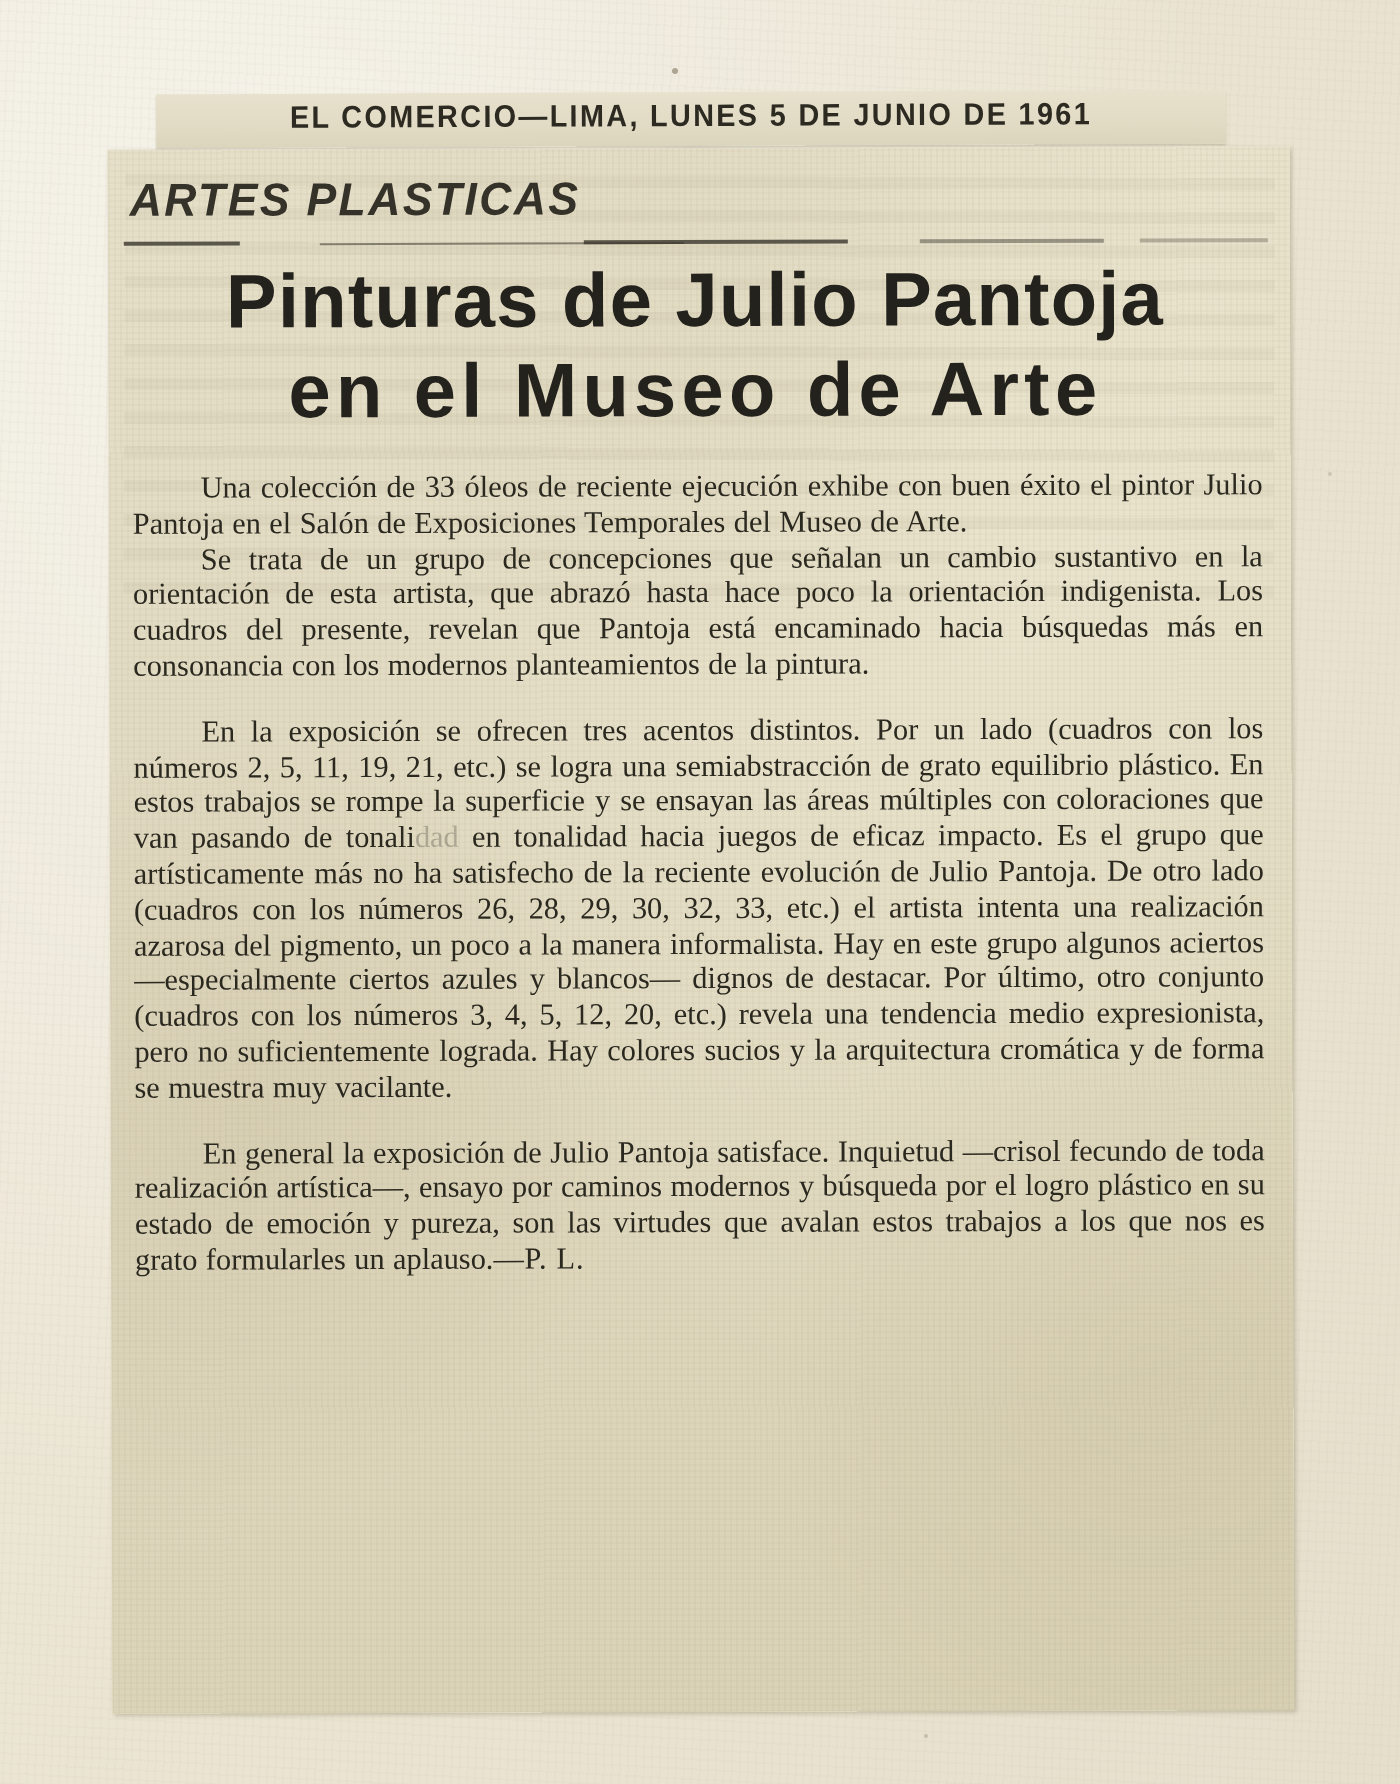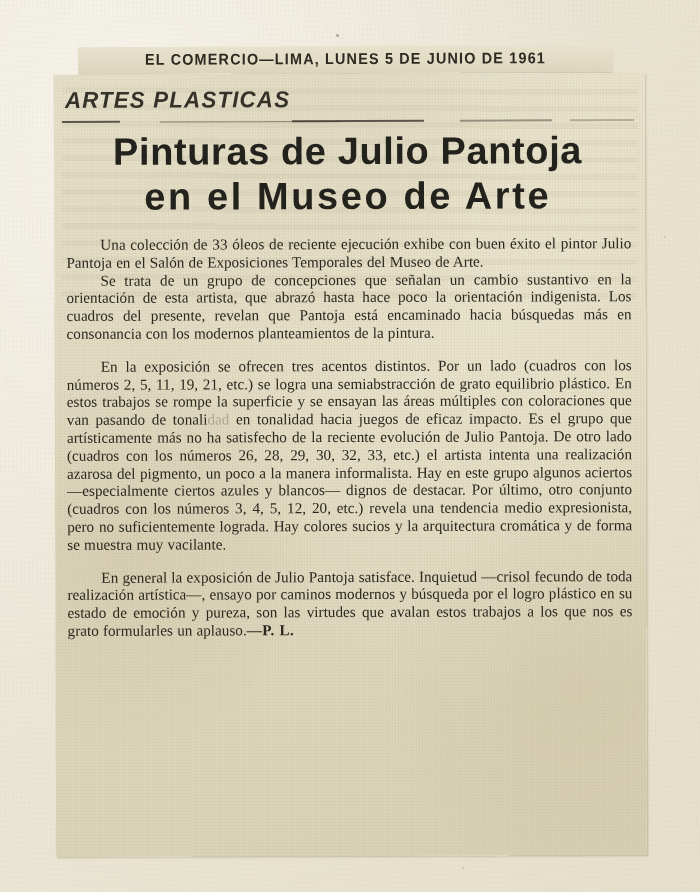--- a/index.html
+++ b/index.html
@@ -172,21 +172,21 @@
     margin: 0 0 0 0;
     text-indent: 34px;
     text-align: justify;
     text-justify: inter-word;
     word-spacing: 0.4px;
   }
   #body-copy .para + .para { margin-top: 0px; }
   #body-copy .para.gap { margin-top: 15px; }
   #body-copy .para.last { text-indent: 34px; }
   #body-copy .para .sig {
-    font-weight: bold;
+    font-weight: normal;
     letter-spacing: 0.4px;
   }
   
   .faded {
     color: rgba(42,40,31,0.28);
   }
 
   
   .speck {
     position: absolute;

